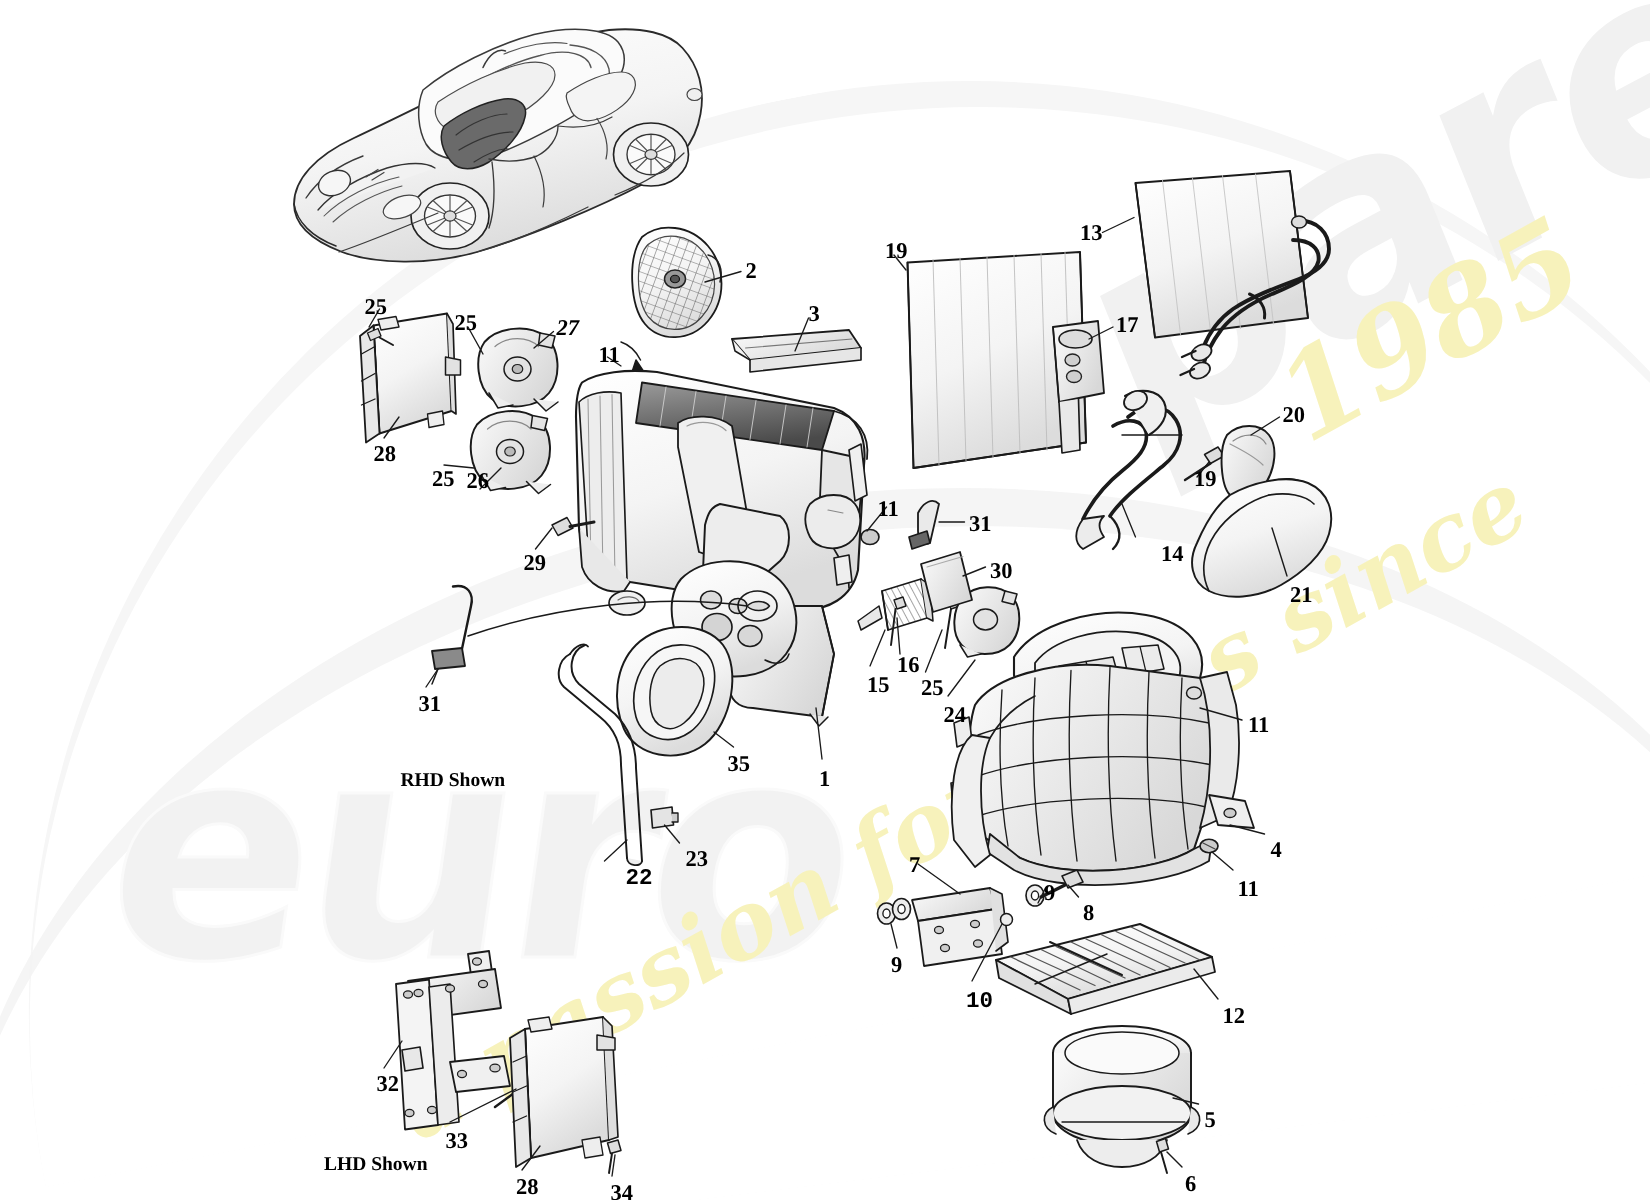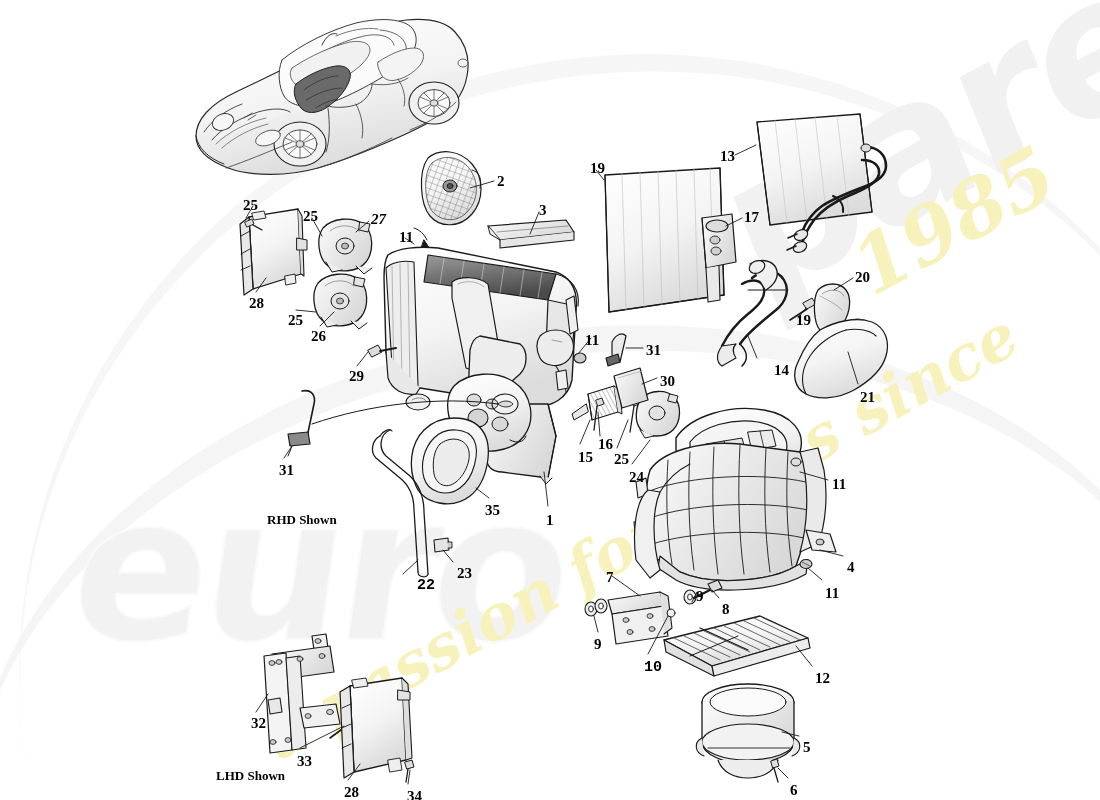--- a/index.html
+++ b/index.html
@@ -653,21 +653,21 @@
       <div class="lbl" style="left: 303px; top: 209px;">25</div>
       <div class="lbl" style="left: 371px; top: 212px; font-style: italic;">27</div>
       <div class="lbl" style="left: 399px; top: 230px;">11</div>
       <div class="lbl" style="left: 497px; top: 174px;">2</div>
       <div class="lbl" style="left: 539px; top: 203px;">3</div>
       <div class="lbl" style="left: 590px; top: 161px;">19</div>
       <div class="lbl" style="left: 720px; top: 149px;">13</div>
       <div class="lbl" style="left: 744px; top: 210px;">17</div>
       <div class="lbl" style="left: 249px; top: 296px;">28</div>
       <div class="lbl" style="left: 288px; top: 313px;">25</div>
-      <div class="lbl" style="left: 311px; top: 329px;">26</div>
+      <div class="lbl" style="left: 311px; top: 314px;">26</div>
       <div class="lbl" style="left: 349px; top: 369px;">29</div>
       <div class="lbl" style="left: 585px; top: 333px;">11</div>
       <div class="lbl" style="left: 646px; top: 343px;">31</div>
       <div class="lbl" style="left: 660px; top: 374px;">30</div>
       <div class="lbl" style="left: 796px; top: 313px;">19</div>
       <div class="lbl" style="left: 855px; top: 270px;">20</div>
       <div class="lbl" style="left: 755px; top: 363px; margin-left: 19px;">14</div>
       <div class="lbl" style="left: 860px; top: 390px;">21</div>
       <div class="lbl" style="left: 279px; top: 463px;">31</div>
       <div class="lbl" style="left: 578px; top: 450px;">15</div>

